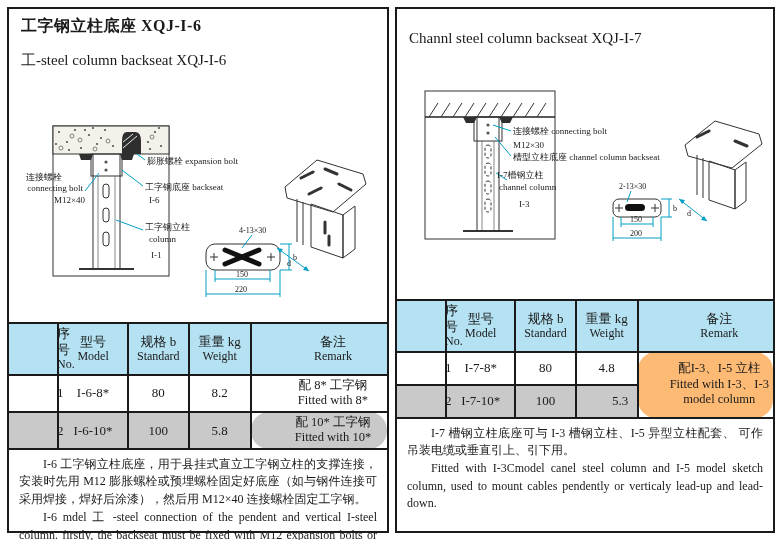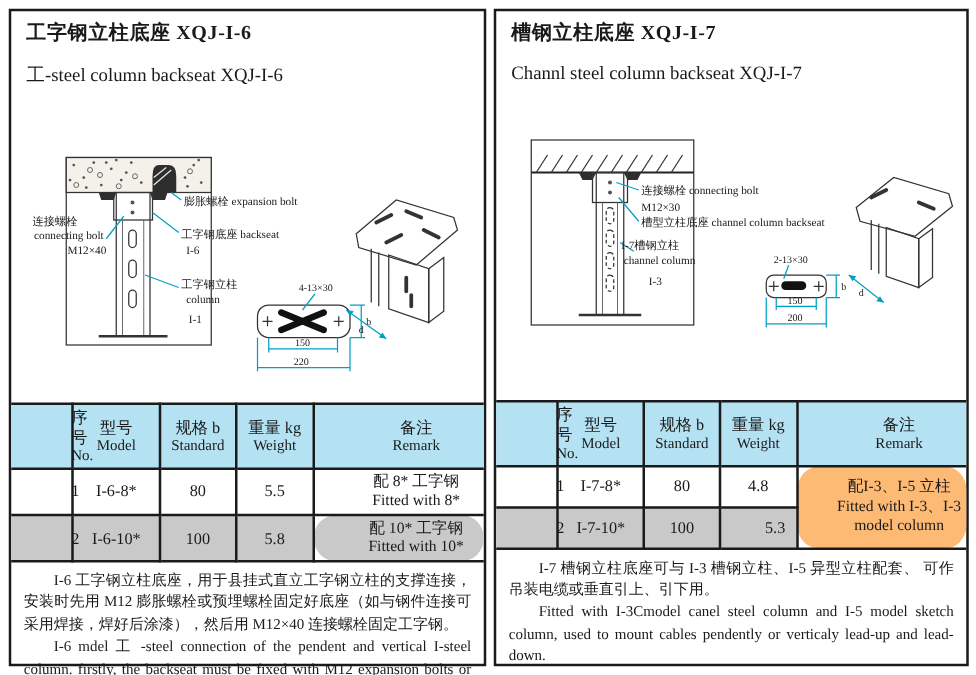--- a/index.html
+++ b/index.html
@@ -193,21 +193,21 @@
               <div>备注</div>
               <div class="h-en">Remark</div>
             </th>
         </tr>
       </thead>
       <tbody>
         <tr>
           <td>1</td>
           <td>I-6-8*</td>
           <td>80</td>
-          <td>5.5</td>
+          <td>8.2</td>
           <td class="remark">
               <div>配 8* 工字钢</div>
               <div>Fitted with 8*</div>
             </td>
         </tr>
         <tr class="alt">
           <td>2</td>
           <td>I-6-10*</td>
           <td>100</td>
           <td>5.8</td>
@@ -220,21 +220,20 @@
     </table>
 
     <div class="desc">
       <p>I-6 工字钢立柱底座，用于县挂式直立工字钢立柱的支撑连接，安装时先用 M12 膨胀螺栓或预埋螺栓固定好底座（如与钢件连接可采用焊接，焊好后涂漆），然后用 M12×40 连接螺栓固定工字钢。</p>
       <p>I-6  mdel 工 -steel connection of the pendent and vertical I-steel column. firstly, the backseat must be fixed with M12 expansion bolts or advance buried bolts (welded if connected with steel details , then painted ), then I-steed must be fixed with M 12×40 connectiong bolts.</p>
     </div>
   </div>
 
   <div class="panel right">
     <div class="titleblock">
-      <div class="title-zh">槽钢立柱底座 XQJ-I-7</div>
       <div class="title-en">Channl steel column backseat XQJ-I-7</div>
     </div>
 
     <div class="drawing">
       <svg width="378" height="250" viewBox="0 0 378 250">
 
         <rect class="ln" x="28" y="42" width="130" height="148"></rect>
 
         <g>
           <line x1="28" y1="68" x2="158" y2="68" stroke="#222" stroke-width="1.6"></line>

